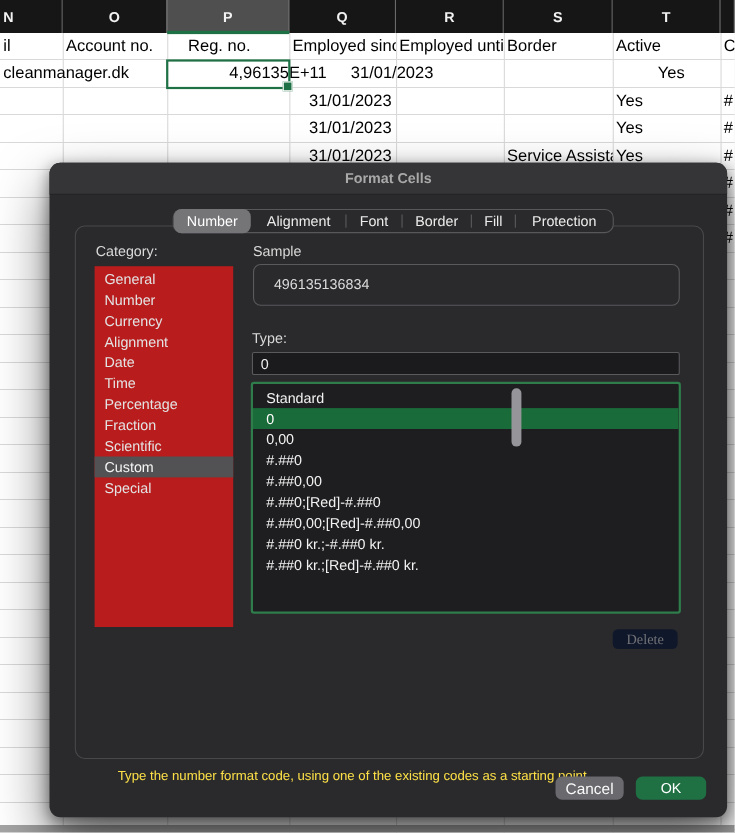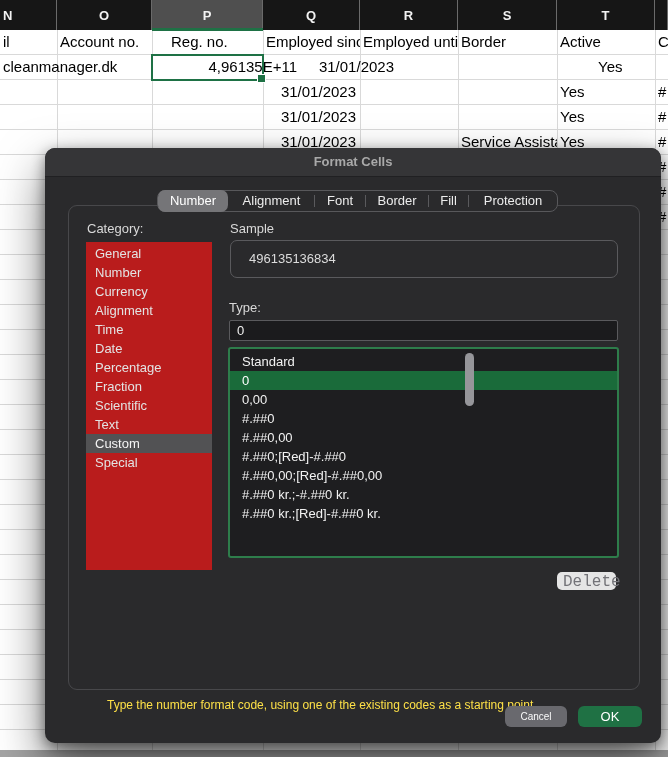--- a/index.html
+++ b/index.html
@@ -62,25 +62,25 @@
                 background:#1b1b1d; border:1px solid #5a5a5d; box-sizing:border-box; color:#f0f0f0;
                 font-size:13px; padding:0 0 0 7px; font-family:inherit; border-radius:2px; }
   .fmt-list { position:absolute; left:183px; top:199px; width:391px; height:211px;
               background:#1e1e20; border:2px solid #2e7d4b; border-radius:3px; box-sizing:border-box;
               overflow:hidden; padding-top:3px; }
   .fmt-item { height:19px; line-height:19px; padding-left:12px; color:#f2f2f2; white-space:nowrap; }
   .fmt-item.selected { background:#1a6b3a; color:#fff; }
   .fmt-thumb { position:absolute; right:4px; top:6px; width:9px; height:53px; border-radius:4.5px;
                background:#96969a; }
 
-  .delete-btn { position:absolute; left:512px; top:424px; width:59px; height:18px; background:#e5e5e5;
-                color:#737378; border:none; border-radius:5px; font-size:16px; font-family:Liberation Mono, monospace; }
+  .delete-btn { position:absolute; left:512px; top:424px; width:59px; height:18px; background:#0f172a;
+                color:#737378; border:none; border-radius:5px; font-size:13px; font-family:Liberation Serif, serif; }
   .help-text { position:absolute; left:30px; top:550px; width:562px; color:#fde047; font-size:12px;margin-left:32px; }
   .cancel-btn { position:absolute; left:460px; top:558px; width:62px; height:21px; background:#69696e;
-                color:#fafafa; border:none; border-radius:6px; font-size:10px; font-family:inherit; }
+                color:#fafafa; border:none; border-radius:6px; font-size:14px; font-family:inherit; }
   .ok-btn { position:absolute; left:533px; top:558px; width:64px; height:21px; background:#1f7144;
             color:#ffffff; border:none; border-radius:6px; font-size:13px; font-family:inherit; }
 </style>
 </head>
 <body>
 
 <div class="screen">
 
   <div class="sheet-body" id="sheetBody">
       <div class="vline" style="left: 57px;"></div>
@@ -205,26 +205,25 @@
         <div class="tab-sep"></div>
         <div class="tab" style="width: 88px;">Protection</div>
       </div>
 
     <div class="dlg-label" style="left:42px; top:73px;">Category:</div>
     <div class="cat-list" id="catList">
         <div class="cat-item">General</div>
         <div class="cat-item">Number</div>
         <div class="cat-item">Currency</div>
         <div class="cat-item">Alignment</div>
+        <div class="cat-item">Date</div>
         <div class="cat-item">Time</div>
-        <div class="cat-item">Date</div>
         <div class="cat-item">Percentage</div>
         <div class="cat-item">Fraction</div>
         <div class="cat-item">Scientific</div>
-        <div class="cat-item">Text</div>
         <div class="cat-item selected">Custom</div>
         <div class="cat-item">Special</div>
       </div>
 
     <div class="dlg-label" style="left:185px; top:73px;">Sample</div>
     <div class="sample-box">
       <span>496135136834</span>
     </div>
 
     <div class="dlg-label" style="left:184px; top:152px;">Type:</div>

